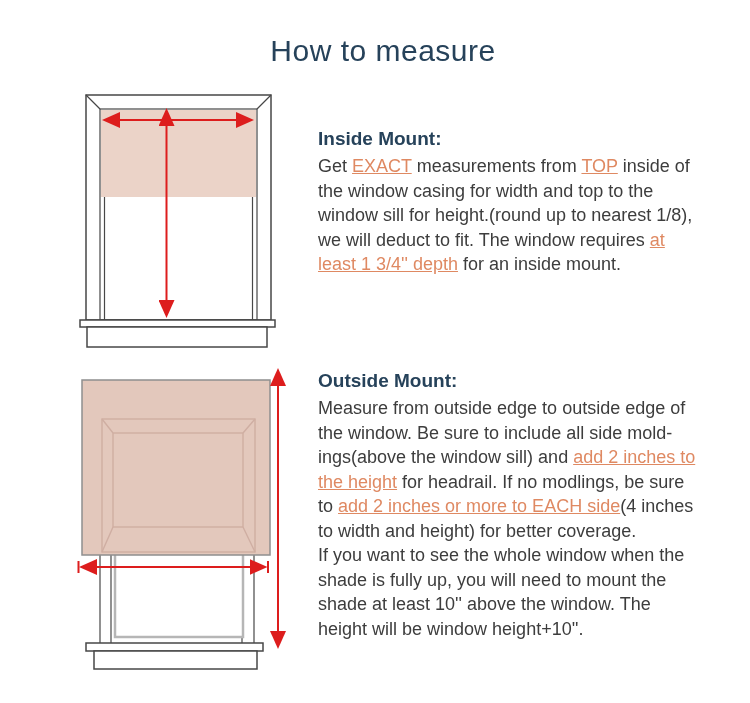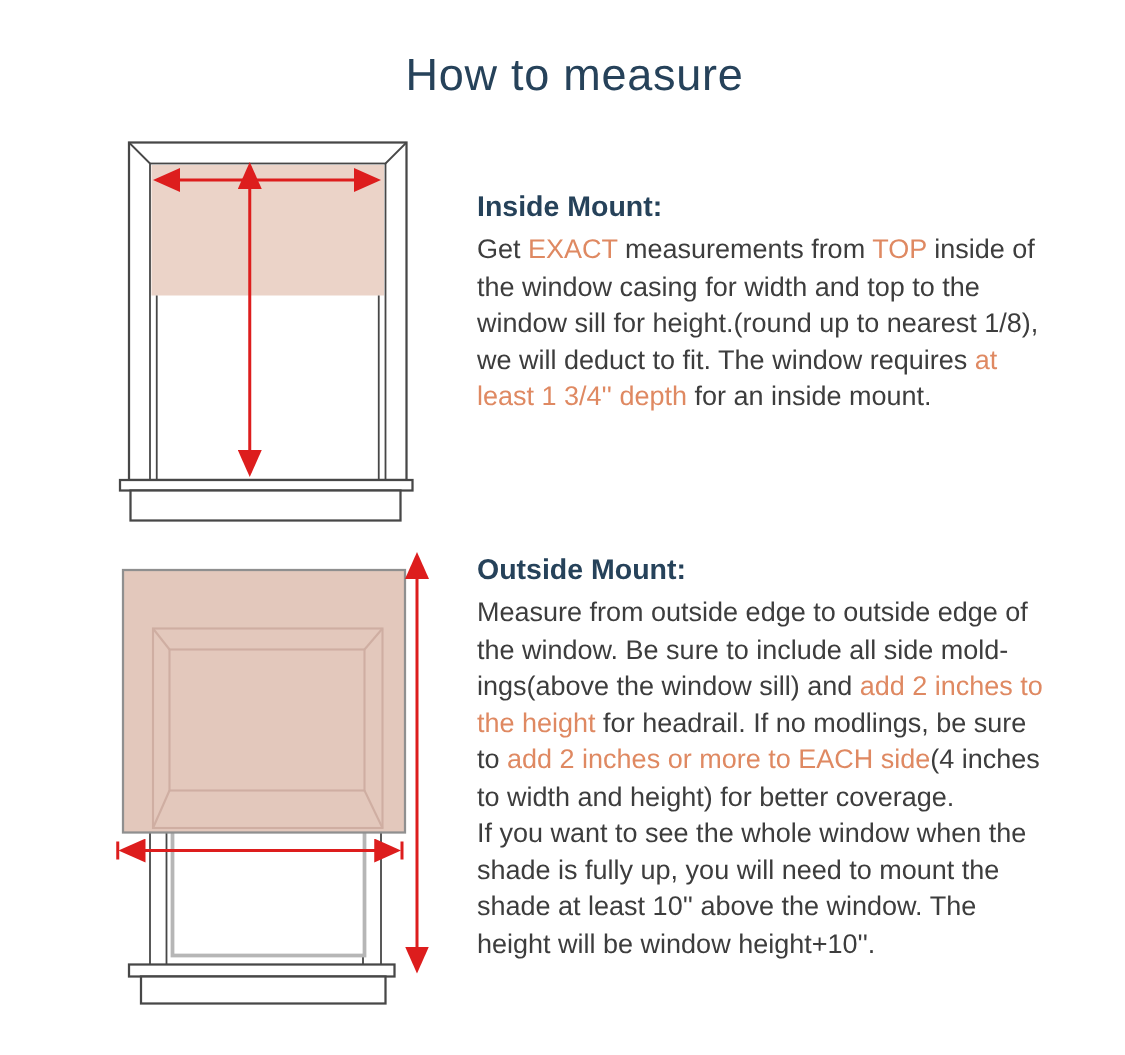--- a/index.html
+++ b/index.html
@@ -21,21 +21,21 @@
   .text-block h3{
     margin:0 0 4px 0;
     font-size:19px;font-weight:700;
     color:var(--heading,#26425a);
   }
   .text-block p{
     margin:0;
     font-size:18px;line-height:24.5px;
     color:var(--body,#3d3d3d);
   }
-  .text-block p .hl{color:var(--highlight,#df8962);}
+  .text-block p .hl{color:var(--highlight,#df8962);text-decoration:underline;}
   .inside-text{left:318px;top:128px;}
   .outside-text{left:318px;top:370px;}
   .diagram{position:absolute;}
   .d1{left:70px;top:88px;}
   .d2{left:45px;top:355px;}
   .frame-thin{stroke:var(--frame,#474747);stroke-width:1.2;fill:none;}
   .frame-fill{stroke:var(--frame,#474747);stroke-width:1.5;fill:#ffffff;}
   .shade1{fill:var(--shade-inside,#ebd3c8);stroke:none;}
   .shade2{fill:var(--shade-outside,#e3c8bc);stroke:var(--shade-border,#8f8f8f);stroke-width:1.5;}
   .faint{stroke:var(--faint,#cfaea2);stroke-width:1.4;fill:none;}

